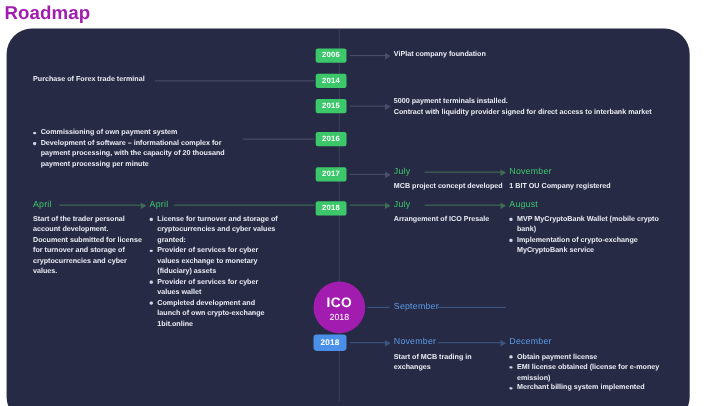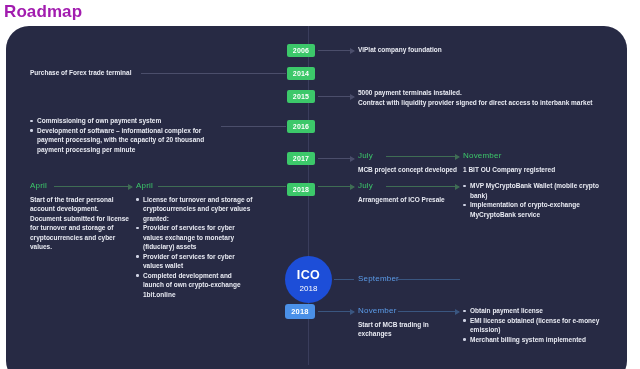--- a/index.html
+++ b/index.html
@@ -27,21 +27,21 @@
     position:absolute;height:13px;line-height:13px;width:28px;
     text-align:center;border-radius:2px;
     font-size:7px;font-weight:bold;color:#ffffff;
     background:#3cc86a;letter-spacing:.2px;
   }
   .chip.blue{background:#4a90e8;width:30px;height:15px;line-height:15px;
     border-radius:3px;font-size:7.5px;}
   
   .ico{
     position:absolute;width:47px;height:47px;border-radius:50%;
-    background:#1d4ed8;color:#fff;text-align:center;
+    background:#a21caf;color:#fff;text-align:center;
   }
   .ico .ico-t{font-size:12.5px;font-weight:bold;line-height:1;padding-top:13px;letter-spacing:.4px;}
   .ico .ico-y{font-size:8px;line-height:1;padding-top:3px;}
   
   .conn{position:absolute;height:1px;background:#4b4e6b;}
   .conn.arrow:after{
     content:"";position:absolute;right:-1px;top:-2.5px;
     border-left:5px solid #4b4e6b;
     border-top:3px solid transparent;border-bottom:3px solid transparent;
   }
@@ -131,20 +131,21 @@
   <div class="conn green" style="left:152px;top:160px;width:128px;"></div>
 
   <div class="conn green arrow" style="left:312px;top:160px;width:36px;"></div>
   <div class="blk" style="left:352px;top:155px;width:100px;">
     <div class="hd green">July</div>
     <p>Arrangement of ICO Presale</p>
   </div>
   <div class="conn green arrow" style="left:380px;top:160px;width:73px;"></div>
 
   <div class="blk" style="left:457px;top:155px;width:140px;">
+    <div class="hd green">August</div>
     <ul>
       <li>MVP MyCryptoBank Wallet (mobile crypto bank)</li>
       <li>Implementation of crypto-exchange MyCryptoBank service</li>
     </ul>
   </div>
 
   <div class="ico" style="left:279px;top:230px;">
     <div class="ico-t">ICO</div>
     <div class="ico-y">2018</div>
   </div>
@@ -157,20 +158,21 @@
   <div class="chip blue" style="left:279px;top:278px;">2018</div>
   <div class="conn blue arrow" style="left:312px;top:285px;width:36px;"></div>
 
   <div class="blk" style="left:352px;top:280px;width:100px;">
     <div class="hd blue">November</div>
     <p>Start of MCB trading in exchanges</p>
   </div>
   <div class="conn blue arrow" style="left:392px;top:285px;width:61px;"></div>
 
   <div class="blk" style="left:457px;top:280px;width:140px;">
+    <div class="hd blue">December</div>
     <ul>
       <li>Obtain payment license</li>
       <li>EMI license obtained (license for e-money emission)</li>
       <li>Merchant billing system implemented</li>
     </ul>
   </div>
 
 </div>
 
 </body></html>

